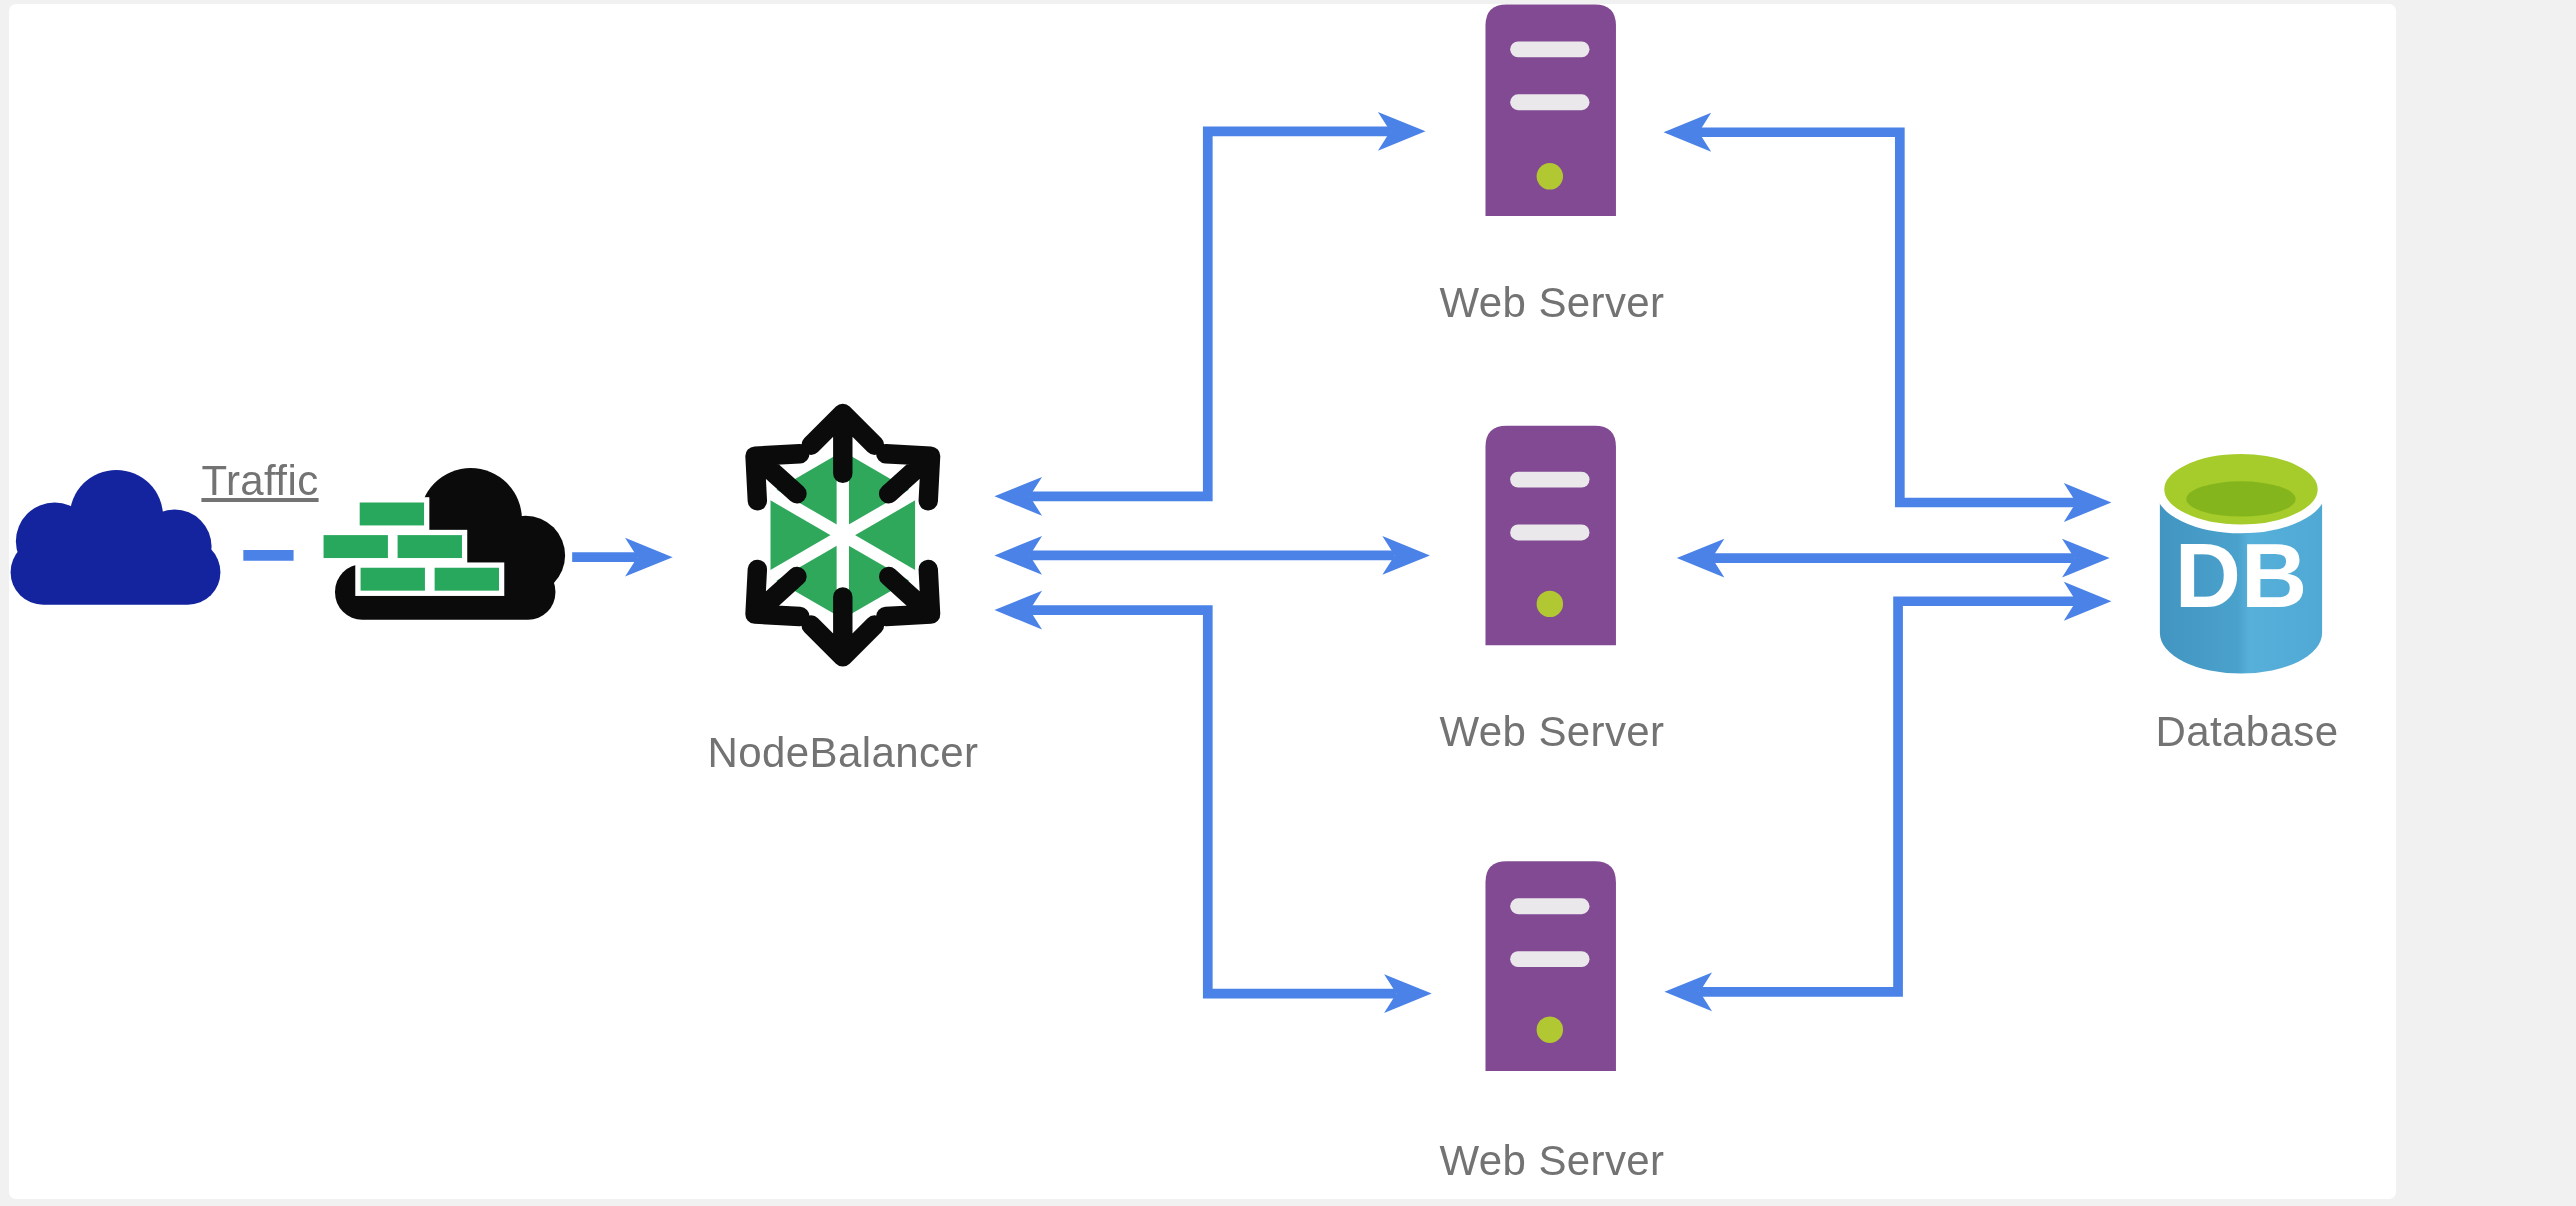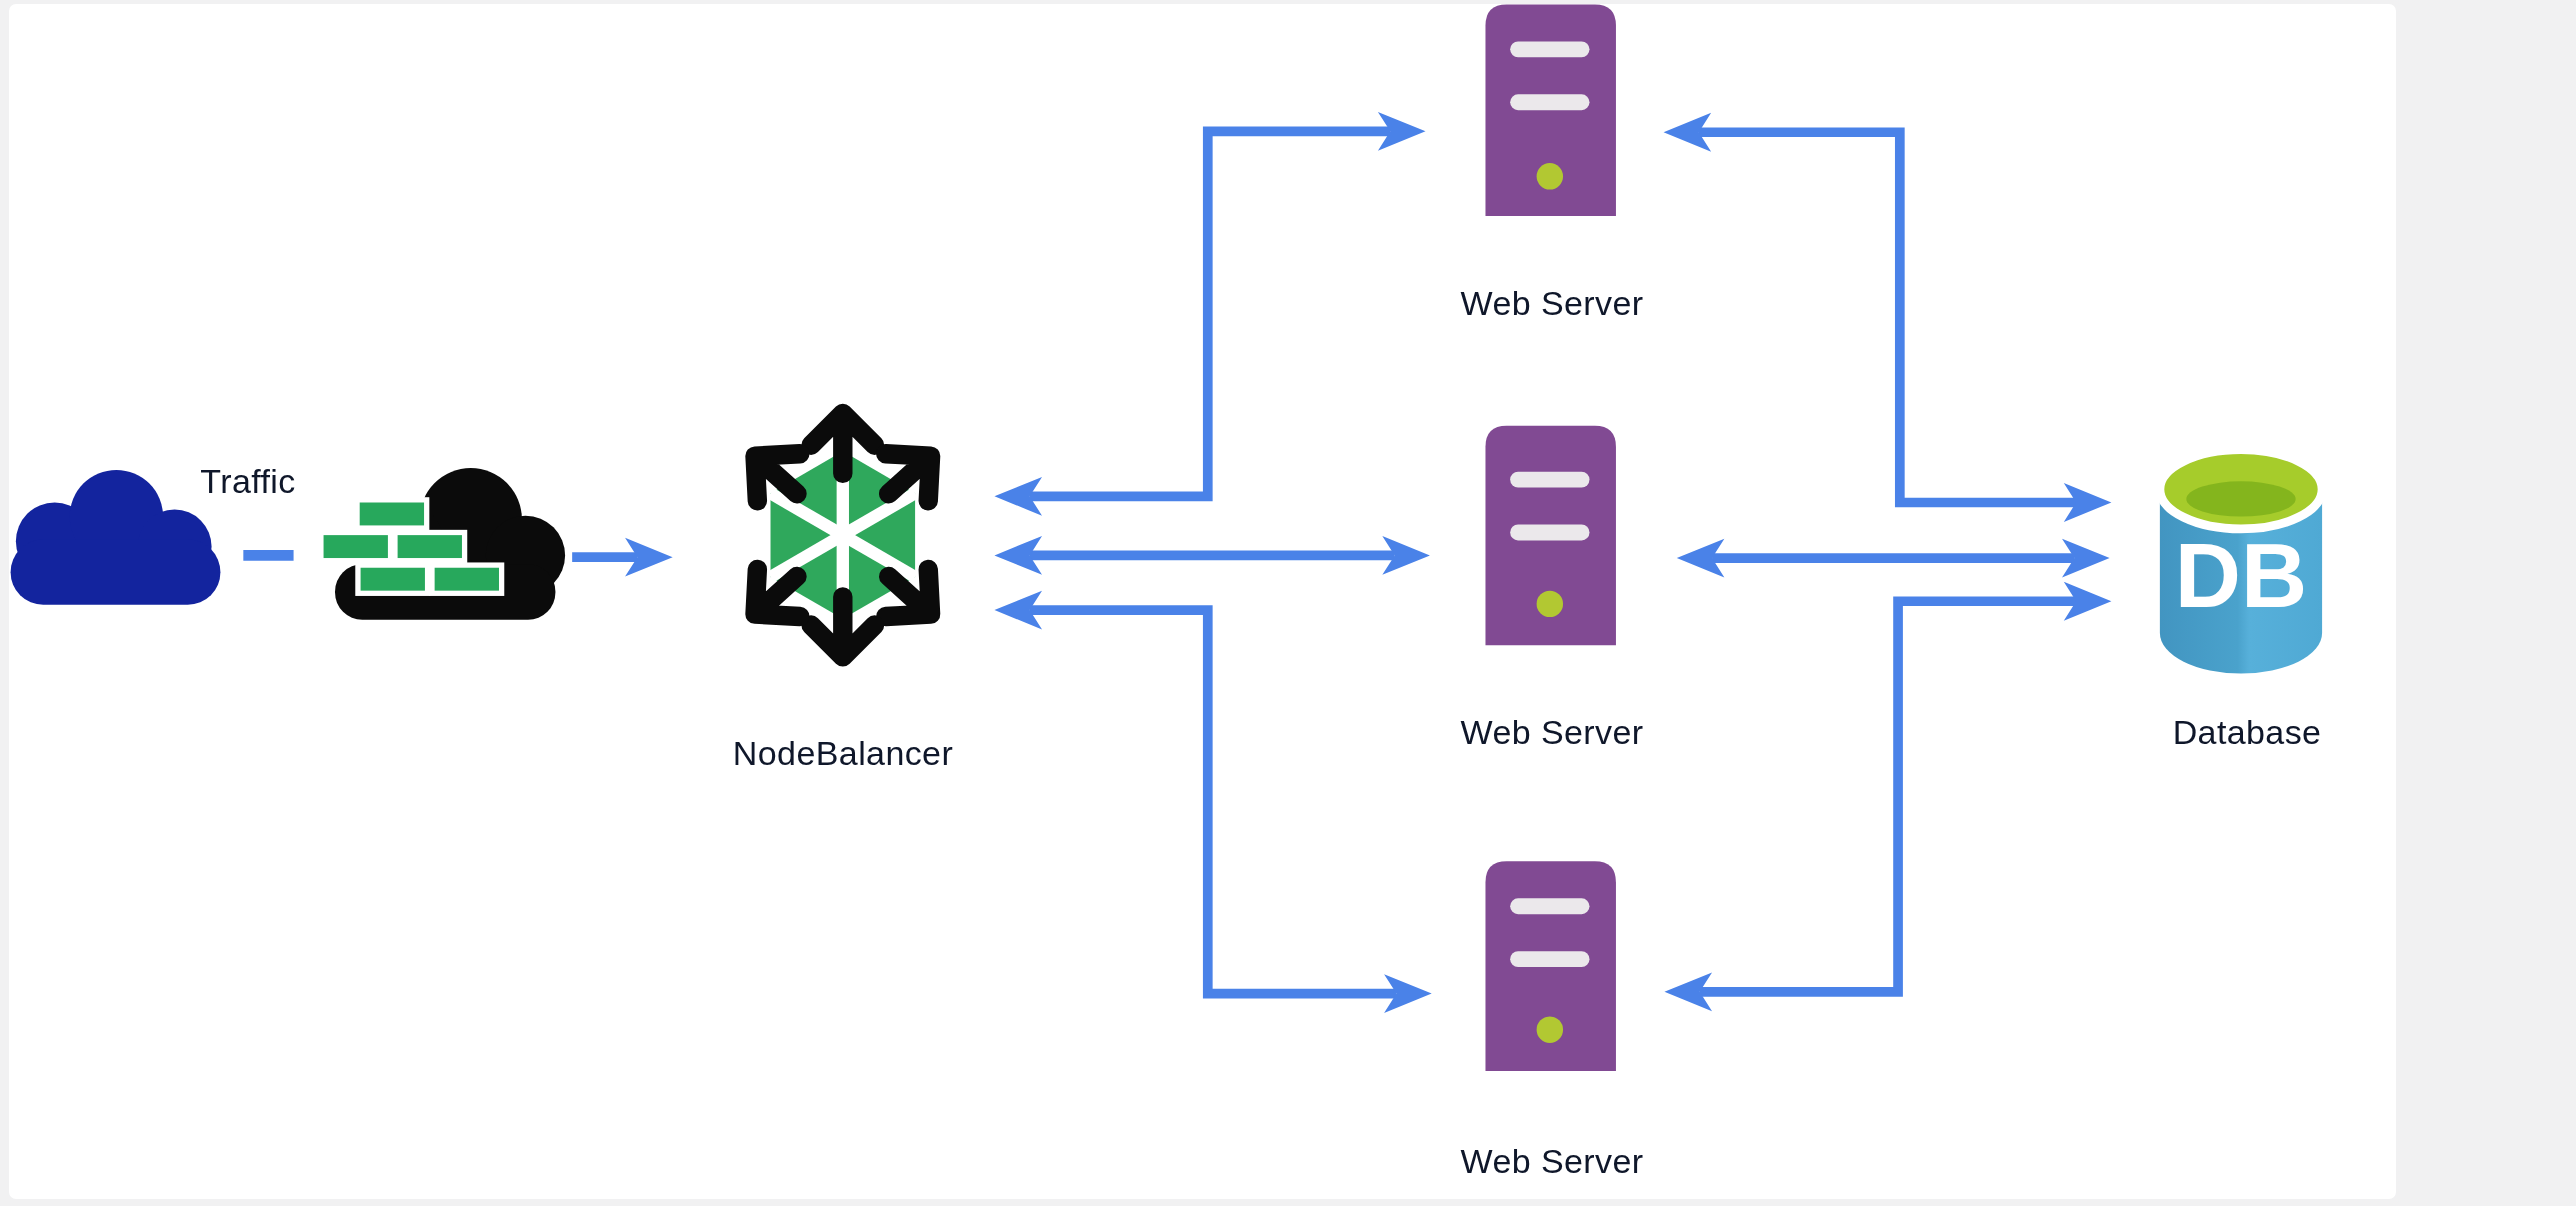--- a/index.html
+++ b/index.html
@@ -29,23 +29,23 @@
     position: absolute;
     left: 0;
     top: 0;
     width: 2576px;
     height: 1206px;
   }
   .node-label {
     position: absolute;
     transform: translateX(-50%);
     white-space: nowrap;
-    font-size: 34px;
+    font-size: 42px;
     line-height: 48px;
-    color: #0f172a;
+    color: #737373;
     letter-spacing: 0.4px;
   }
 </style>
 </head>
 <body>
 
 <div class="stage">
   <div class="canvas"></div>
 
   <svg class="layer" viewBox="0 0 2922 1368">
@@ -180,21 +180,21 @@
     </g>
 
     <g>
       <path d="M 2450,555 V 718 A 92,46 0 0 0 2634,718 V 555 Z" fill="url(#dbBody)"></path>
       <ellipse cx="2542" cy="555" rx="92" ry="45" fill="#a6cc2b" stroke="#ffffff" stroke-width="10"></ellipse>
       <ellipse cx="2542" cy="566" rx="62" ry="20" fill="#84b51d"></ellipse>
       <text x="2542" y="688" text-anchor="middle" fill="#ffffff" font-family="Liberation Sans, sans-serif" font-size="104" font-weight="bold">DB</text>
     </g>
   </svg>
 
-  <div class="node-label" style="left:248px; top:457px;">Traffic</div>
+  <div class="node-label" style="left:260px; top:457px;text-decoration:underline;">Traffic</div>
 
 
   <div class="node-label" style="left:843px; top:708px;margin-top:21px;">NodeBalancer</div>
 
   <div class="node-label" style="left:1552px; top:279px;">Web Server</div>
 
   <div class="node-label" style="left:1552px; top:708px;">Web Server</div>
 
   <div class="node-label" style="left:1552px; top:1137px;">Web Server</div>
 

